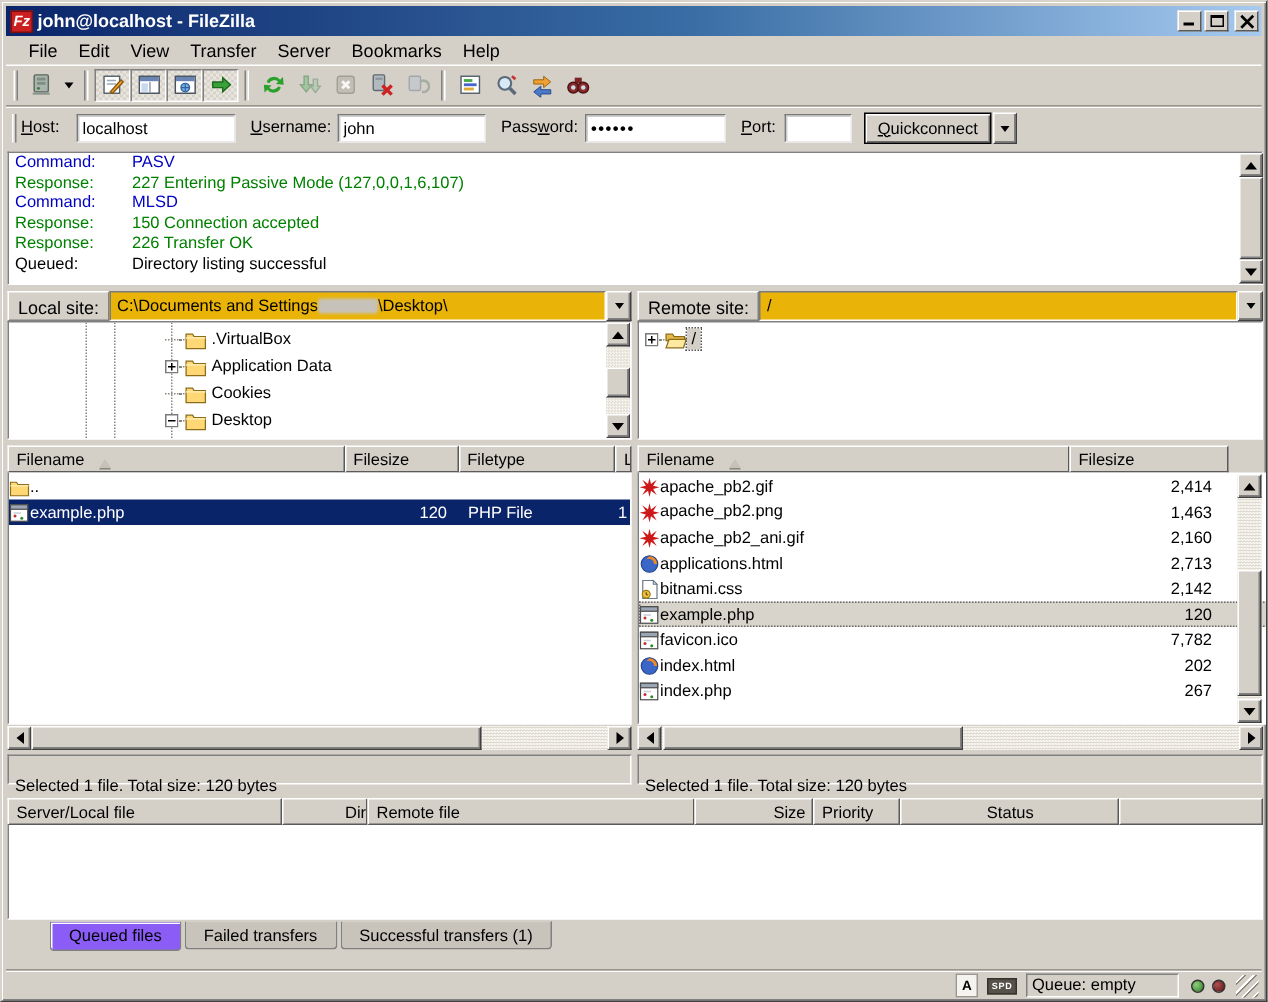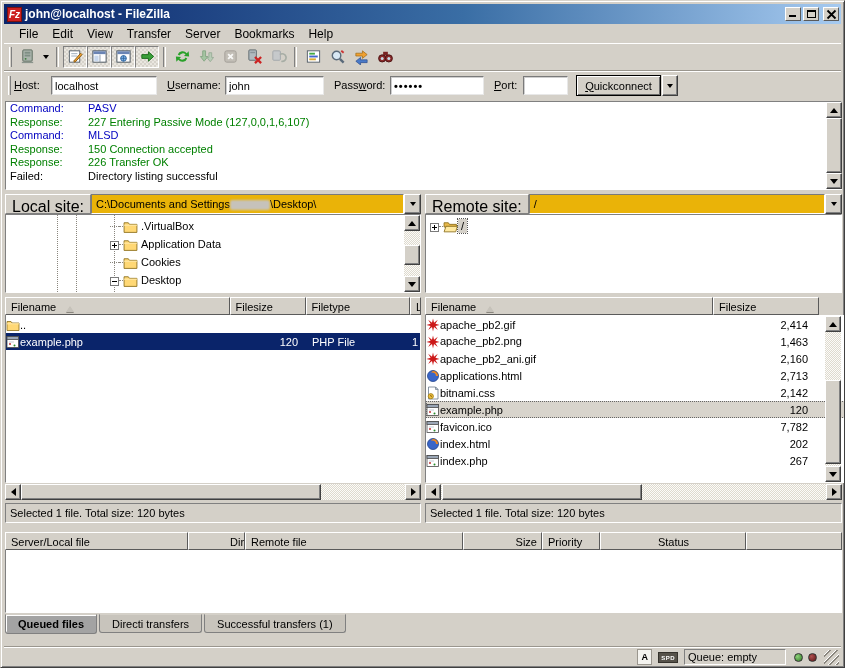--- a/index.html
+++ b/index.html
@@ -53,21 +53,21 @@
   .hsb{position:absolute;height:16px;background:repeating-conic-gradient(#fcfbf9 0% 25%,#dedace 0% 50%) 0 0/2px 2px;}
   .sbtn{position:absolute;width:16px;height:16px;background:#d4d0c8;border:1px solid;border-color:#fff #404040 #404040 #fff;
     box-shadow:inset -1px -1px 0 #808080;display:flex;align-items:center;justify-content:center;}
   .thumb{position:absolute;background:#d4d0c8;border:1px solid;border-color:#fff #404040 #404040 #fff;box-shadow:inset -1px -1px 0 #808080;}
   .tri-up{width:0;height:0;border:4px solid transparent;border-bottom:5px solid #000;margin-top:-4px;}
   .tri-down{width:0;height:0;border:4px solid transparent;border-top:5px solid #000;margin-bottom:-4px;}
   .tri-left{width:0;height:0;border:4px solid transparent;border-right:5px solid #000;margin-left:-4px;}
   .tri-right{width:0;height:0;border:4px solid transparent;border-left:5px solid #000;margin-right:-4px;}
   
   .sitebar{top:193px;height:20px;display:flex;align-items:stretch;}
-  .sitelabel{font-size:16px;background:#d4d0c8;border:1px solid;border-color:#fff #808080 #808080 #fff;
+  .sitelabel{font-size:12px;background:#d4d0c8;border:1px solid;border-color:#fff #808080 #808080 #fff;
     padding:3px 6px 0 6px;flex:none;}
   .sitecombo{flex:1;background:#eab308;border:1px solid;border-color:#7a7a7a #fff #fff #7a7a7a;
     font-size:11px;padding:3px 0 0 4px;white-space:nowrap;overflow:hidden;position:relative;}
   .combodrop{flex:none;width:17px;background:#d4d0c8;border:1px solid;border-color:#fff #404040 #404040 #fff;
     box-shadow:inset -1px -1px 0 #808080;display:flex;align-items:center;justify-content:center;}
   .redacted{display:inline-block;width:40px;height:10px;background:#c6c2ba;filter:blur(1px);vertical-align:middle;border-radius:2px;}
   
   .tree{top:213px;height:79px;background:#fff;border:1px solid;border-color:#808080 #fff #fff #808080;overflow:hidden;}
   .treeline{position:absolute;top:0;bottom:0;border-left:1px dotted #8a867e;}
   .trow{height:18px;display:flex;align-items:center;font-size:11px;position:relative;white-space:nowrap;}
@@ -83,28 +83,28 @@
   
   .flist{top:314px;height:168px;background:#fff;border:1px solid;border-color:#808080 #fff #fff #808080;
     border-top:none;overflow:hidden;}
   .frow{height:17px;display:flex;align-items:center;font-size:11px;white-space:nowrap;}
   .fcell{overflow:hidden;flex:none;}
   .frow.navy{background:#0a246a;color:#fff;}
   .frow.greysel{background:#d8d4cc;outline:1px dotted #666;outline-offset:-1px;}
   .num{text-align:right;padding-right:8px;}
   
   .statusline{top:502px;height:20px;border:1px solid;border-color:#808080 #fff #fff #808080;
-    font-size:11px;padding:3px 0 0 4px;background:#d4d0c8;white-space:nowrap;}
+    font-size:11px;padding:14px 0 0 4px;background:#d4d0c8;white-space:nowrap;}
   
   #queuehdr{left:4px;top:531px;width:837px;height:18px;display:flex;}
   #queuebody{left:4px;top:549px;width:837px;height:63px;background:#fff;border:1px solid;border-color:#808080 #fff #fff #808080;border-top:none;}
   #tabs{left:4px;top:613px;height:20px;display:flex;align-items:flex-start;}
   .tab{font-size:11px;padding:3px 12px 0 12px;height:19px;background:#c8c4bc;
     border:1px solid #808080;border-top:1px solid #d4d0c8;border-radius:0 0 3px 3px;margin-right:2px;}
-  .tab.active{background:#a3a3a3;font-weight:bold;height:20px;box-shadow:1px 1px 0 #fff inset;}
+  .tab.active{background:#8b5cf6;font-weight:normal;height:20px;box-shadow:1px 1px 0 #fff inset;margin-left:28px;}
   
   #statusbar{left:3px;top:645px;right:3px;height:20px;border-top:1px solid #9a968e;box-shadow:inset 0 1px 0 #fff;
     display:flex;align-items:center;justify-content:flex-end;padding:1px 2px 0 4px;}
   #dtype{width:15px;height:16px;background:#f4f3ef;border:1px solid #9a968e;font-size:9px;font-weight:bold;
     text-align:center;line-height:15px;margin-right:6px;}
   #spd{height:11px;background:#56524a;color:#fff;font-size:6px;font-weight:bold;line-height:11px;
     padding:0 2px;border:1px solid #35322c;margin-right:6px;letter-spacing:.5px;}
   #queuebox{width:102px;height:16px;border:1px solid;border-color:#808080 #fff #fff #808080;
     font-size:11px;padding:1px 3px;background:#d4d0c8;margin-right:8px;}
   .led{width:9px;height:9px;border-radius:50%;margin-right:5px;border:1px solid #333;}
@@ -282,21 +282,21 @@
       </div>
       <div class="logline">
         <span class="loglabel" style="color: rgb(0, 128, 0);">Response:</span>
         <span style="color: rgb(0, 128, 0);">150 Connection accepted</span>
       </div>
       <div class="logline">
         <span class="loglabel" style="color: rgb(0, 128, 0);">Response:</span>
         <span style="color: rgb(0, 128, 0);">226 Transfer OK</span>
       </div>
       <div class="logline">
-        <span class="loglabel" style="color: rgb(0, 0, 0);">Failed:</span>
+        <span class="loglabel" style="color: rgb(0, 0, 0);">Queued:</span>
         <span style="color: rgb(0, 0, 0);">Directory listing successful</span>
       </div>
     </div>
   <div class="vsb abs" style="left:825px;top:101px;height:87px">
     <span class="sbtn" style="top:0">
         <span class="tri-up"></span>
       </span>
     <span class="thumb" style="top:16px;left:0;width:16px;height:55px"></span>
     <span class="sbtn" style="bottom:0">
         <span class="tri-down"></span>
@@ -604,21 +604,21 @@
       <span class="hcell" style="width: 146px; justify-content: center;">
         <span>Status</span>
       </span>
       <span class="hcell" style="width: auto; flex: 1 1 0%;">
         <span></span>
       </span>
     </div>
   <div id="queuebody" class="abs"></div>
   <div id="tabs" class="abs">
       <span class="tab active">Queued files</span>
-      <span class="tab">Directi transfers</span>
+      <span class="tab">Failed transfers</span>
       <span class="tab">Successful transfers (1)</span>
     </div>
 
   <div id="statusbar" class="abs">
     <span id="dtype">A</span>
     <span id="spd">SPD</span>
     <span id="queuebox">Queue: empty</span>
     <span class="led" style="background:radial-gradient(circle at 35% 35%,#8ed07a,#2f7a24)"></span>
     <span class="led" style="background:radial-gradient(circle at 35% 35%,#b05050,#5a1515)"></span>
     <span id="grip"></span>

